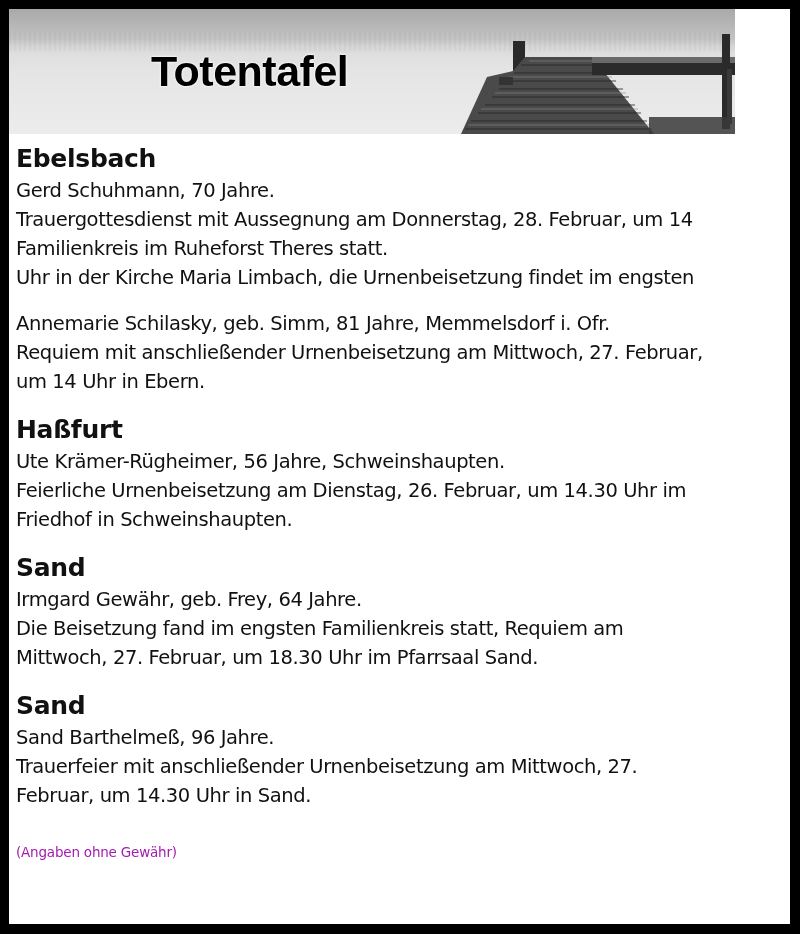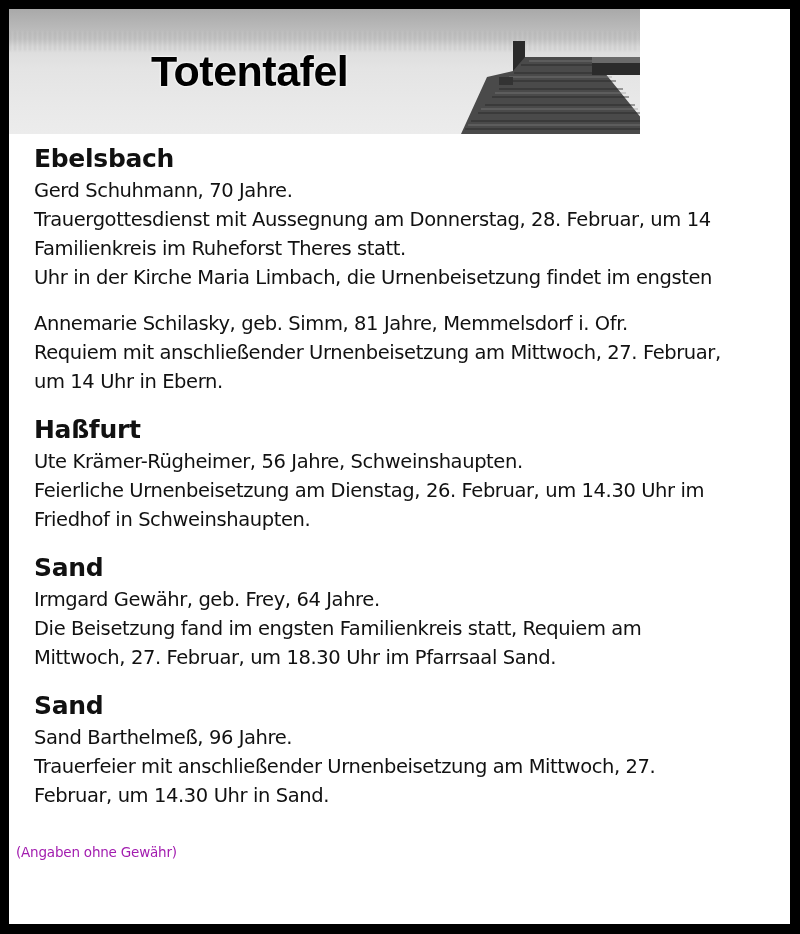--- a/index.html
+++ b/index.html
@@ -2,41 +2,41 @@
 <html><head>
   <meta charset="utf-8">
   <style>
     html, body { margin: 0; padding: 0; }
     body { width: 800px; height: 934px; background: #000; position: relative; overflow: hidden; }
     .frame {
       position: absolute; left: 9px; top: 9px; width: 781px; height: 915px;
       background: #fff; overflow: hidden;
     }
     .header {
-      position: absolute; left: 0; top: 0; width: 631px; height: 125px;
+      position: absolute; left: 0; top: 0; width: 726px; height: 125px;
       background: linear-gradient(to bottom, #a9a9a9 0px, #b8b8b8 18px, #c4c4c4 30px, #dcdcdc 38px, #e4e4e4 60px, #e8e8e8 90px, #ececec 125px);
       overflow: hidden;
     }
     .header .haze {
       position: absolute; left: 0; top: 22px; width: 100%; height: 20px;
       background: repeating-linear-gradient(90deg, rgba(150,150,150,0.25) 0 2px, rgba(220,220,220,0.15) 2px 5px);
       filter: blur(1px);
     }
     .title {
       position: absolute; left: 142px; top: 38px;
       font-family: "Liberation Sans", sans-serif; font-weight: bold;
       font-size: 43px; letter-spacing: -0.5px; color: #000;
       text-shadow: 0 0 3px #fff, 0 0 2px #fff;
     }
     .pier { position: absolute; left: 0; top: 0; }
     .content {
       position: absolute; left: 7px; top: 133px; width: 770px;
       font-family: "DejaVu Sans", sans-serif; color: #111;
     }
-    .entry { margin: 0 0 17px 18px; }
+    .entry { margin: 0 0 17px 0; }
     .town { font-size: 25px; font-weight: bold; line-height: 34px; letter-spacing: -0.3px; }
     .line { font-size: 19.5px; line-height: 29px; letter-spacing: -0.4px; }
     .name { font-weight: normal; }
     .disclaimer {
       position: absolute; left: 7px; top: 835px;
       font-family: "DejaVu Sans", sans-serif; font-size: 13.5px; color: #a21caf;
       letter-spacing: -0.2px;
     }
   </style>
 </head>

